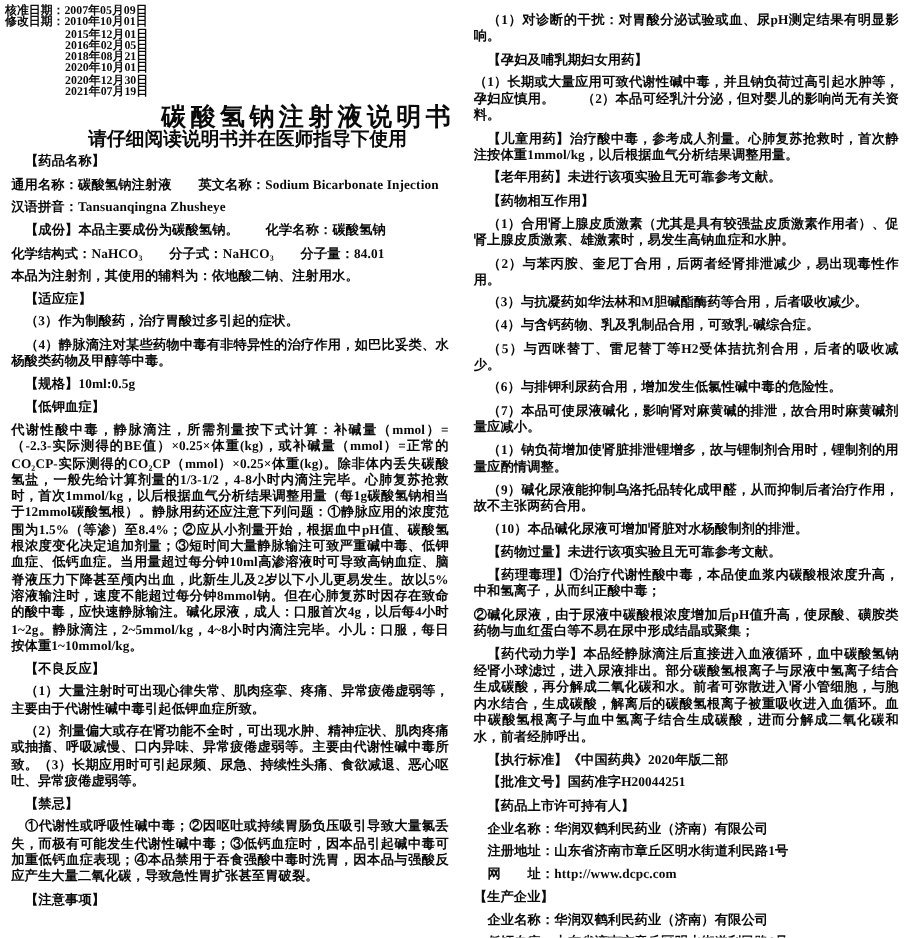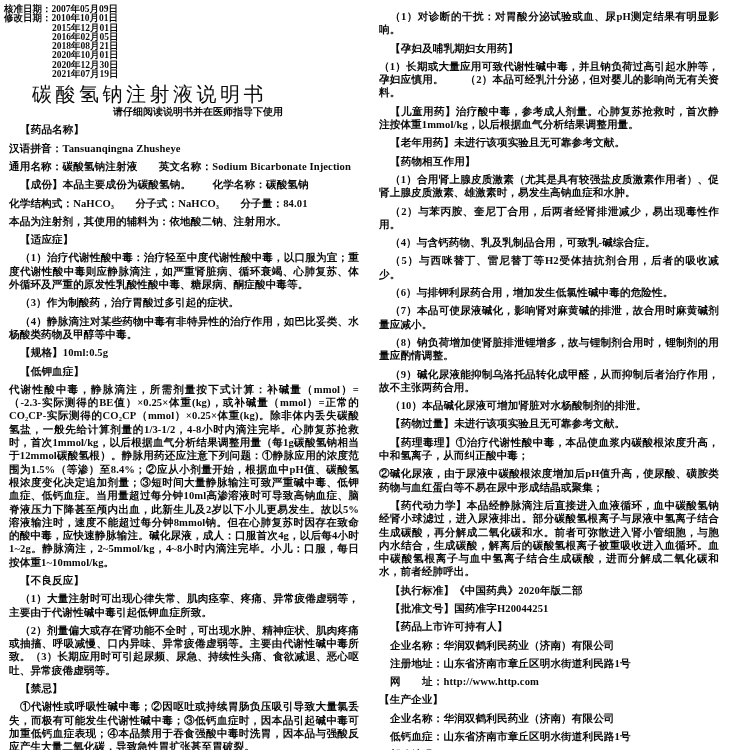--- a/index.html
+++ b/index.html
@@ -18,25 +18,25 @@
   .col{box-sizing:border-box;}
   .col-left{width:360px;flex:0 0 360px;}
   .col-right{width:360px;flex:0 0 360px;padding-left:10px;}
   .dates-block{font-size:9.5px;line-height:9.3px;letter-spacing:0;}
   .date-row{white-space:nowrap;}
   .date-label{display:inline-block;}
   .date-cont{padding-left:48px;}
   .title{
     margin:4px 0 0 28px;
     font-size:20px;line-height:22px;
-    letter-spacing:3.5px;text-align:left;font-weight:normal;
+    letter-spacing:3.5px;text-align:right;font-weight:bold;
   }
   .subtitle{
     margin:1px 0 2px 28px;
-    font-size:10px;line-height:12px;text-align:center;
+    font-size:15px;line-height:12px;text-align:center;
   }
   .paras p{
     margin:5px;font-size:10.6px;line-height:13.3px;
     text-align:justify;letter-spacing:0.1px;
   }
   .paras p.ind{text-indent:11px;}
   .paras p.ind2{padding-left:11px;text-align:left;}
   .footer-company{
     margin-top:3px;padding-left:55px;
     font-size:19px;line-height:24px;letter-spacing:1.5px;
@@ -59,27 +59,26 @@
       <div class="date-row date-cont">2020年10月01日</div>
       <div class="date-row date-cont">2020年12月30日</div>
       <div class="date-row date-cont">2021年07月19日</div>
     </div>
 
     <div class="title">碳酸氢钠注射液说明书</div>
     <div class="subtitle">请仔细阅读说明书并在医师指导下使用</div>
 
     <div class="paras">
         <p class="ind">【药品名称】</p>
+        <p>通用名称：碳酸氢钠注射液　　英文名称：Sodium Bicarbonate Injection</p>
         <p>汉语拼音：Tansuanqingna Zhusheye</p>
-        <p>通用名称：碳酸氢钠注射液　　英文名称：Sodium Bicarbonate Injection</p>
         <p class="ind">【成份】本品主要成份为碳酸氢钠。　　化学名称：碳酸氢钠</p>
         <p>化学结构式：NaHCO₃　　分子式：NaHCO₃　　分子量：84.01</p>
         <p>本品为注射剂，其使用的辅料为：依地酸二钠、注射用水。</p>
         <p class="ind">【适应症】</p>
-        <p class="ind">（1）治疗代谢性酸中毒：治疗轻至中度代谢性酸中毒，以口服为宜；重度代谢性酸中毒则应静脉滴注，如严重肾脏病、循环衰竭、心肺复苏、体外循环及严重的原发性乳酸性酸中毒、糖尿病、酮症酸中毒等。</p>
         <p class="ind">（3）作为制酸药，治疗胃酸过多引起的症状。</p>
         <p class="ind">（4）静脉滴注对某些药物中毒有非特异性的治疗作用，如巴比妥类、水杨酸类药物及甲醇等中毒。</p>
         <p class="ind">【规格】10ml:0.5g</p>
         <p class="ind">【低钾血症】</p>
         <p>代谢性酸中毒，静脉滴注，所需剂量按下式计算：补碱量（mmol）=（-2.3-实际测得的BE值）×0.25×体重(kg)，或补碱量（mmol）=正常的CO₂CP-实际测得的CO₂CP（mmol）×0.25×体重(kg)。除非体内丢失碳酸氢盐，一般先给计算剂量的1/3-1/2，4-8小时内滴注完毕。心肺复苏抢救时，首次1mmol/kg，以后根据血气分析结果调整用量（每1g碳酸氢钠相当于12mmol碳酸氢根）。静脉用药还应注意下列问题：①静脉应用的浓度范围为1.5%（等渗）至8.4%；②应从小剂量开始，根据血中pH值、碳酸氢根浓度变化决定追加剂量；③短时间大量静脉输注可致严重碱中毒、低钾血症、低钙血症。当用量超过每分钟10ml高渗溶液时可导致高钠血症、脑脊液压力下降甚至颅内出血，此新生儿及2岁以下小儿更易发生。故以5%溶液输注时，速度不能超过每分钟8mmol钠。但在心肺复苏时因存在致命的酸中毒，应快速静脉输注。碱化尿液，成人：口服首次4g，以后每4小时1~2g。静脉滴注，2~5mmol/kg，4~8小时内滴注完毕。小儿：口服，每日按体重1~10mmol/kg。</p>
         <p class="ind">【不良反应】</p>
         <p class="ind">（1）大量注射时可出现心律失常、肌肉痉挛、疼痛、异常疲倦虚弱等，主要由于代谢性碱中毒引起低钾血症所致。</p>
         <p class="ind">（2）剂量偏大或存在肾功能不全时，可出现水肿、精神症状、肌肉疼痛或抽搐、呼吸减慢、口内异味、异常疲倦虚弱等。主要由代谢性碱中毒所致。（3）长期应用时可引起尿频、尿急、持续性头痛、食欲减退、恶心呕吐、异常疲倦虚弱等。</p>
         <p class="ind">【禁忌】</p>
         <p class="ind">①代谢性或呼吸性碱中毒；②因呕吐或持续胃肠负压吸引导致大量氯丢失，而极有可能发生代谢性碱中毒；③低钙血症时，因本品引起碱中毒可加重低钙血症表现；④本品禁用于吞食强酸中毒时洗胃，因本品与强酸反应产生大量二氧化碳，导致急性胃扩张甚至胃破裂。</p>
@@ -90,37 +89,38 @@
   <div class="col col-right">
     <div class="paras">
         <p class="ind">（1）对诊断的干扰：对胃酸分泌试验或血、尿pH测定结果有明显影响。</p>
         <p class="ind">【孕妇及哺乳期妇女用药】</p>
         <p>（1）长期或大量应用可致代谢性碱中毒，并且钠负荷过高引起水肿等，孕妇应慎用。　　（2）本品可经乳汁分泌，但对婴儿的影响尚无有关资料。</p>
         <p class="ind">【儿童用药】治疗酸中毒，参考成人剂量。心肺复苏抢救时，首次静注按体重1mmol/kg，以后根据血气分析结果调整用量。</p>
         <p class="ind">【老年用药】未进行该项实验且无可靠参考文献。</p>
         <p class="ind">【药物相互作用】</p>
         <p class="ind">（1）合用肾上腺皮质激素（尤其是具有较强盐皮质激素作用者）、促肾上腺皮质激素、雄激素时，易发生高钠血症和水肿。</p>
         <p class="ind">（2）与苯丙胺、奎尼丁合用，后两者经肾排泄减少，易出现毒性作用。</p>
+        <p class="ind">（3）与抗凝药如华法林和M胆碱酯酶药等合用，后者吸收减少。</p>
         <p class="ind">（4）与含钙药物、乳及乳制品合用，可致乳-碱综合症。</p>
         <p class="ind">（5）与西咪替丁、雷尼替丁等H2受体拮抗剂合用，后者的吸收减少。</p>
         <p class="ind">（6）与排钾利尿药合用，增加发生低氯性碱中毒的危险性。</p>
         <p class="ind">（7）本品可使尿液碱化，影响肾对麻黄碱的排泄，故合用时麻黄碱剂量应减小。</p>
-        <p class="ind">（8）钠负荷增加使肾脏排泄锂增多，故与锂制剂合用时，锂制剂的用量应酌情调整。</p>
+        <p class="ind">（1）钠负荷增加使肾脏排泄锂增多，故与锂制剂合用时，锂制剂的用量应酌情调整。</p>
         <p class="ind">（9）碱化尿液能抑制乌洛托品转化成甲醛，从而抑制后者治疗作用，故不主张两药合用。</p>
         <p class="ind">（10）本品碱化尿液可增加肾脏对水杨酸制剂的排泄。</p>
         <p class="ind">【药物过量】未进行该项实验且无可靠参考文献。</p>
         <p class="ind">【药理毒理】①治疗代谢性酸中毒，本品使血浆内碳酸根浓度升高，中和氢离子，从而纠正酸中毒；</p>
         <p>②碱化尿液，由于尿液中碳酸根浓度增加后pH值升高，使尿酸、磺胺类药物与血红蛋白等不易在尿中形成结晶或聚集；</p>
         <p class="ind">【药代动力学】本品经静脉滴注后直接进入血液循环，血中碳酸氢钠经肾小球滤过，进入尿液排出。部分碳酸氢根离子与尿液中氢离子结合生成碳酸，再分解成二氧化碳和水。前者可弥散进入肾小管细胞，与胞内水结合，生成碳酸，解离后的碳酸氢根离子被重吸收进入血循环。血中碳酸氢根离子与血中氢离子结合生成碳酸，进而分解成二氧化碳和水，前者经肺呼出。</p>
         <p class="ind">【执行标准】《中国药典》2020年版二部</p>
         <p class="ind">【批准文号】国药准字H20044251</p>
         <p class="ind">【药品上市许可持有人】</p>
         <p class="ind2">企业名称：华润双鹤利民药业（济南）有限公司</p>
         <p class="ind2">注册地址：山东省济南市章丘区明水街道利民路1号</p>
-        <p class="ind2">网　　址：http://www.http.com</p>
+        <p class="ind2">网　　址：http://www.dcpc.com</p>
         <p>【生产企业】</p>
         <p class="ind2">企业名称：华润双鹤利民药业（济南）有限公司</p>
         <p class="ind2">低钙血症：山东省济南市章丘区明水街道利民路1号</p>
         <p class="ind2">邮政编码：250200</p>
         <p class="ind2">业务咨询：0531-83205198</p>
         <p class="ind2">不良反应、质量投诉：0531-83200725</p>
       </div>
     <div class="footer-company">华润双鹤利民药业（济南）有限公司</div>
   </div>
 

